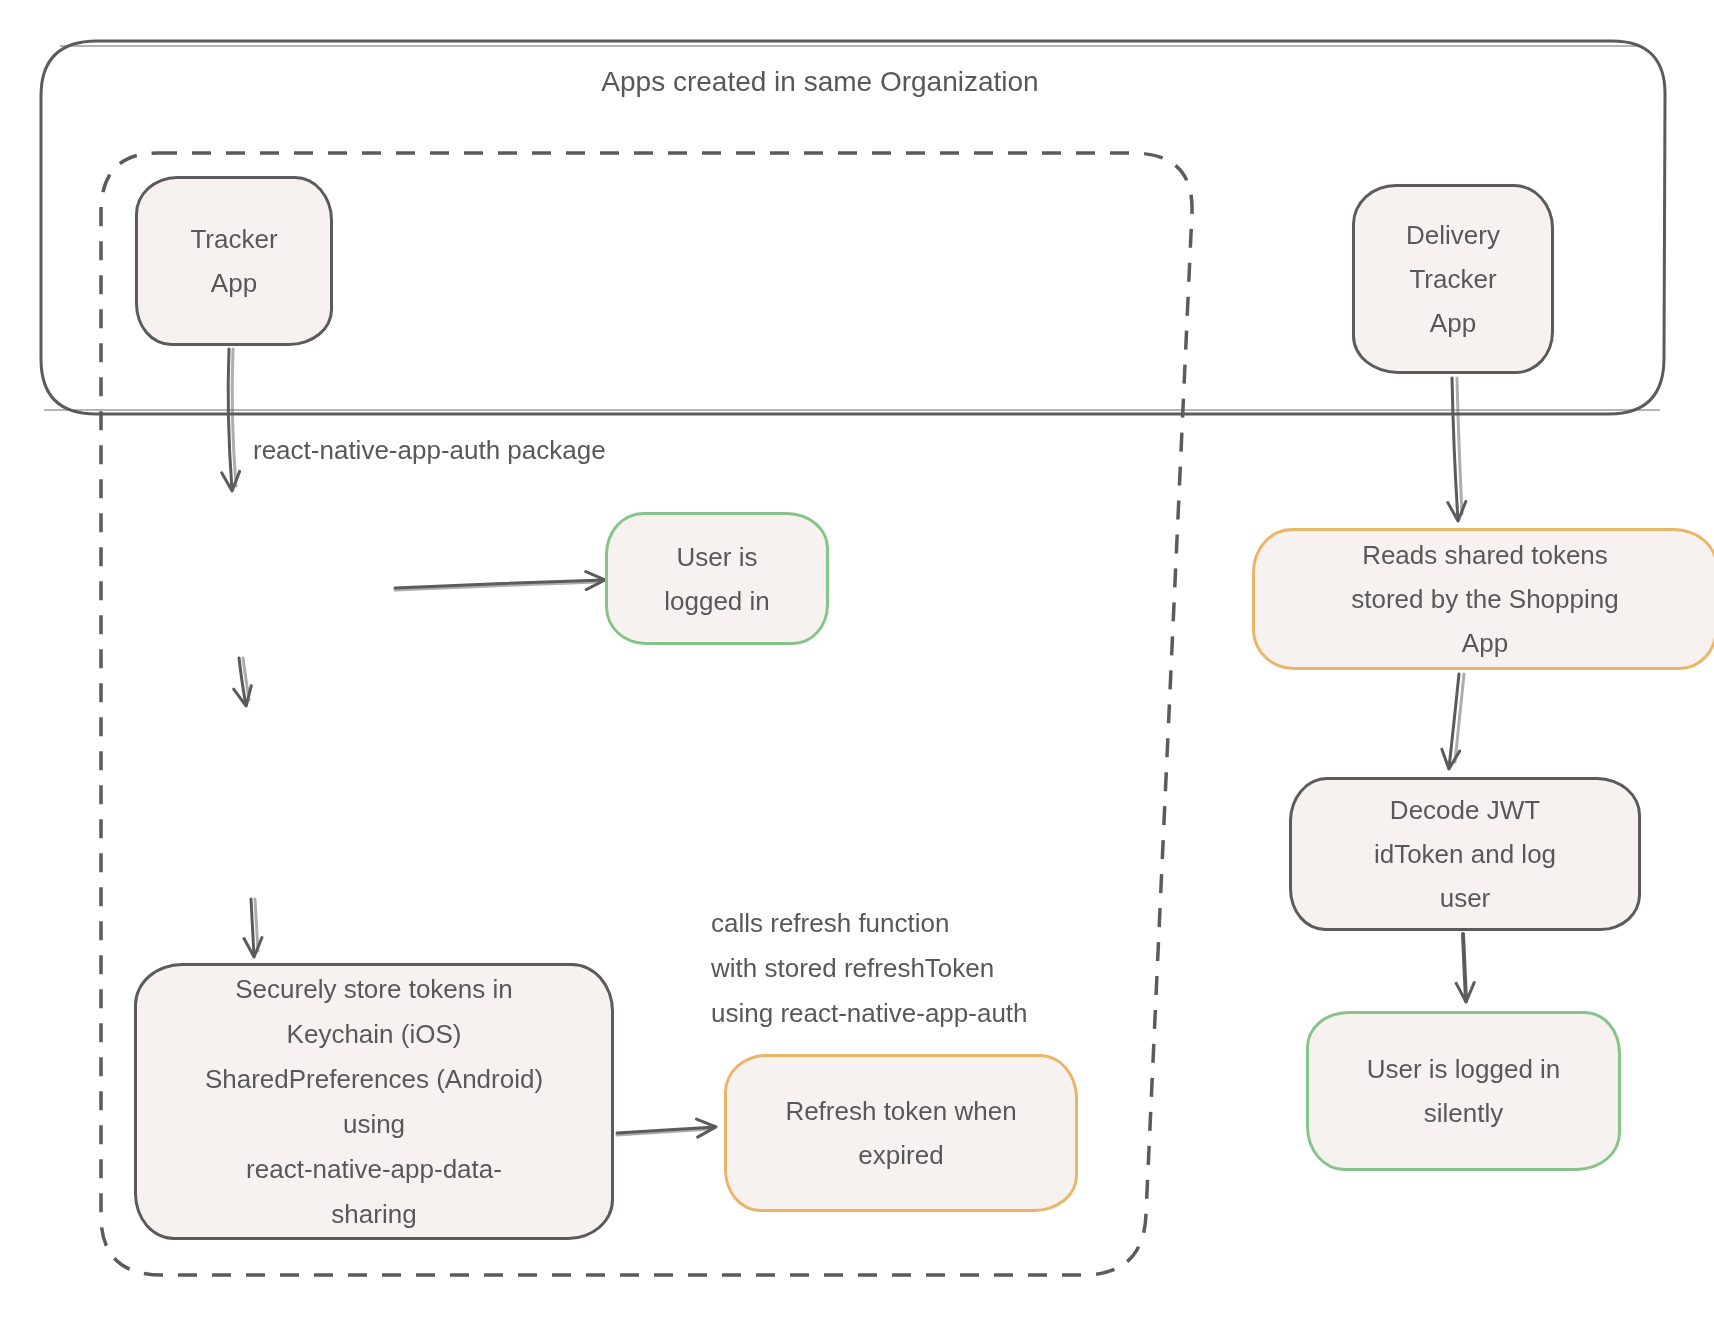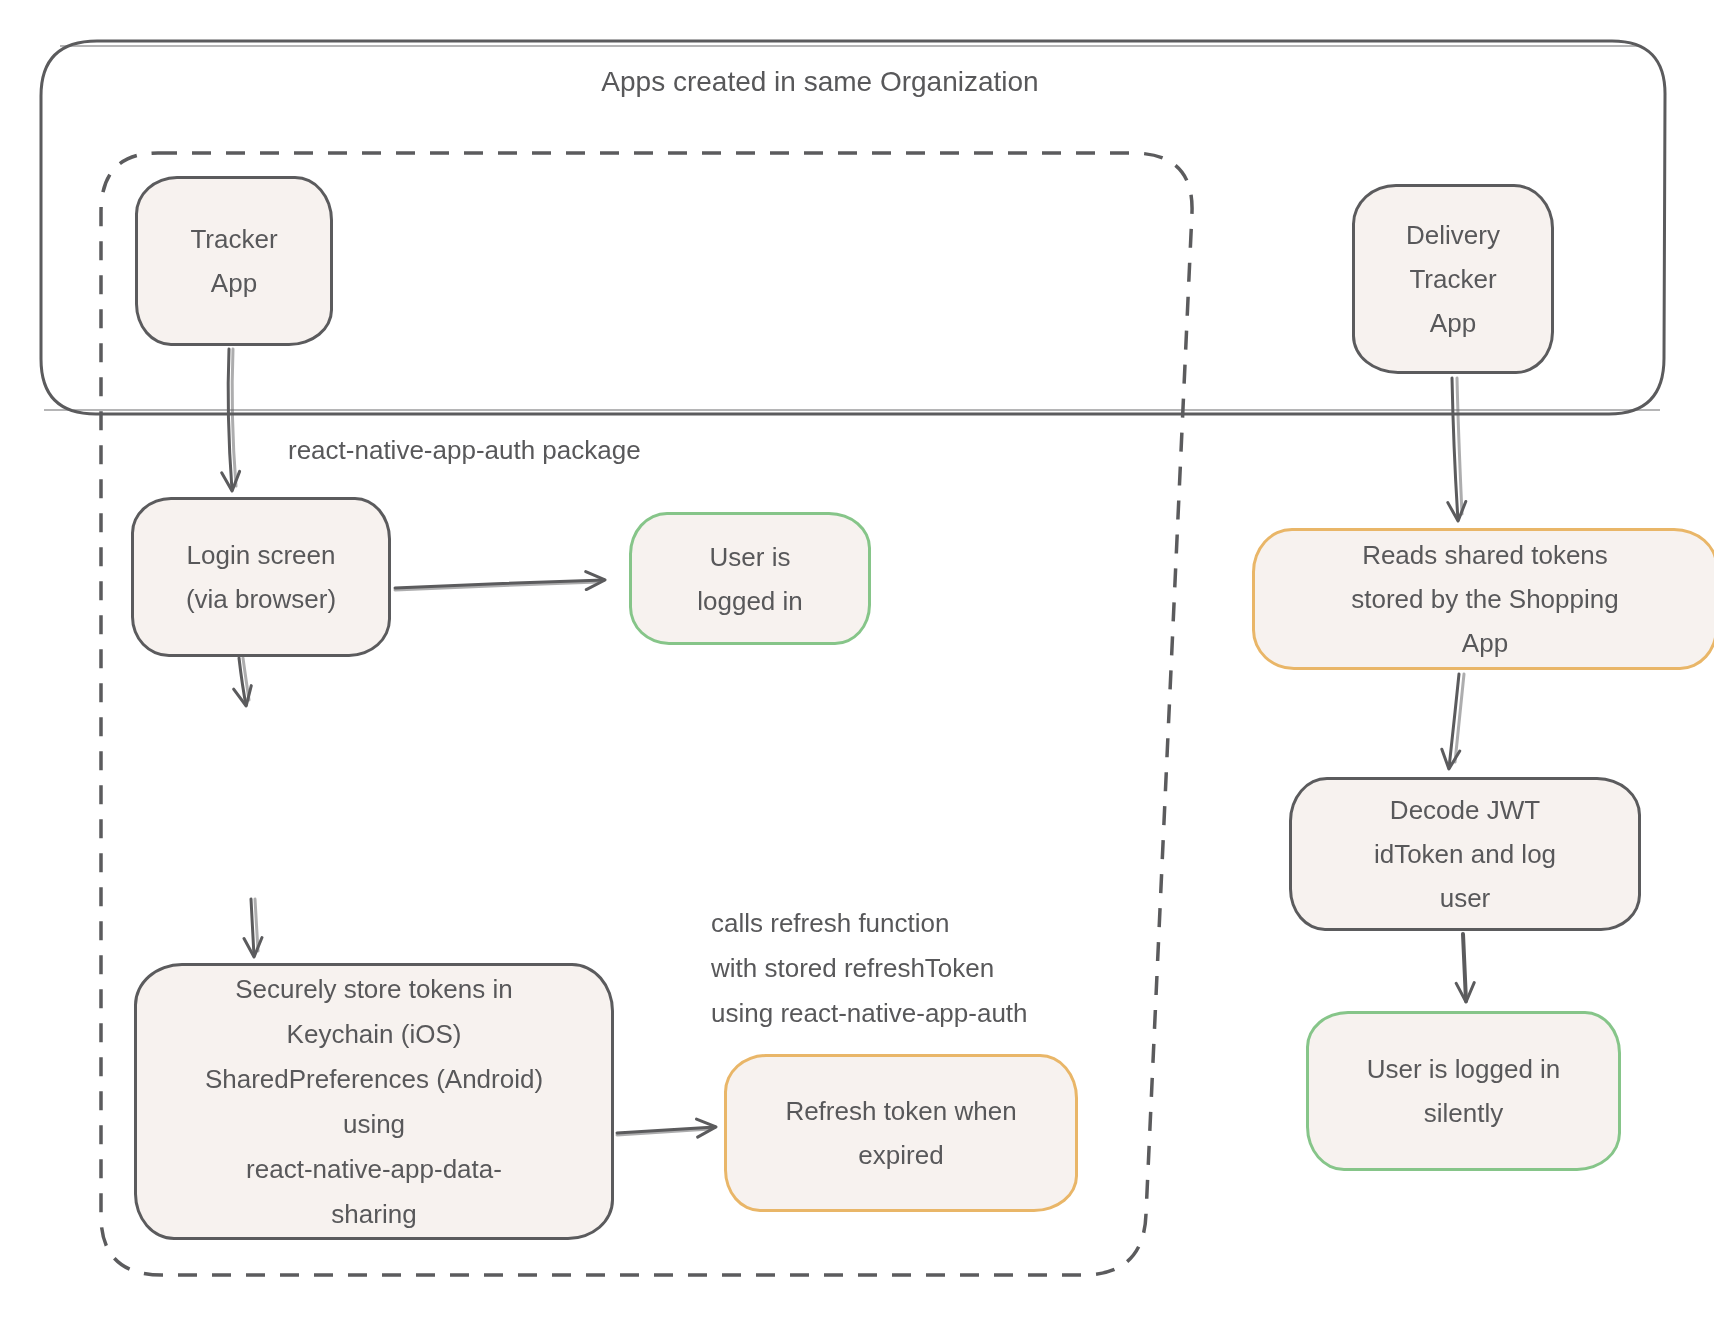--- a/index.html
+++ b/index.html
@@ -94,24 +94,22 @@
 
   <div class="diagram-title" style="left:20px; top:66px; width:1600px;">Apps created in same Organization</div>
 
   <div class="node" style="left:135px; top:176px; width:198px; height:170px; border-radius:42px 38px 44px 36px / 38px 44px 36px 42px;">Tracker
 App</div>
 
   <div class="node" style="left:1352px; top:184px; width:202px; height:190px; border-radius:44px 40px 38px 46px / 40px 44px 42px 38px;">Delivery
 Tracker
 App</div>
 
-  <div class="node" style="left:131px; top:497px; width:260px; height:160px; border-radius:40px 36px 42px 38px / 36px 42px 38px 40px;">Login screen
-(via browser)</div>
 
-  <div class="node green" style="left:629px; top:512px; width:242px; height:133px; border-radius:38px 42px 36px 40px / 42px 36px 40px 38px;">User is
+  <div class="node green" style="left:605px; top:512px; width:224px; height:133px; border-radius:38px 42px 36px 40px / 42px 36px 40px 38px;">User is
 logged in</div>
 
 
   <div class="node orange" style="left:724px; top:1054px; width:354px; height:158px; border-radius:42px 38px 44px 36px / 38px 44px 36px 42px;">Refresh token when
 expired</div>
 
   <div class="node" style="left:134px; top:963px; width:480px; height:277px; line-height:45px; border-radius:48px 42px 46px 40px / 42px 48px 40px 46px;">Securely store tokens in
 Keychain (iOS)
 SharedPreferences (Android)
 using
@@ -122,19 +120,19 @@
 stored by the Shopping
 App</div>
 
   <div class="node" style="left:1289px; top:777px; width:352px; height:154px; border-radius:38px 44px 40px 36px / 44px 38px 36px 42px;">Decode JWT
 idToken and log
 user</div>
 
   <div class="node green" style="left:1306px; top:1011px; width:315px; height:160px; border-radius:42px 36px 44px 38px / 36px 42px 38px 44px;">User is logged in
 silently</div>
 
-  <div class="free-label" style="left:253px; top:428px; width:520px; text-align:left;margin-left:35px;">react-native-app-auth package</div>
+  <div class="free-label" style="left:253px; top:428px; width:520px; text-align:left;">react-native-app-auth package</div>
 
   <div class="free-label" style="left:711px; top:901px; width:480px; text-align:left;">calls refresh function
 with stored refreshToken
 using react-native-app-auth</div>
 
 </div>
 
 </body></html>

